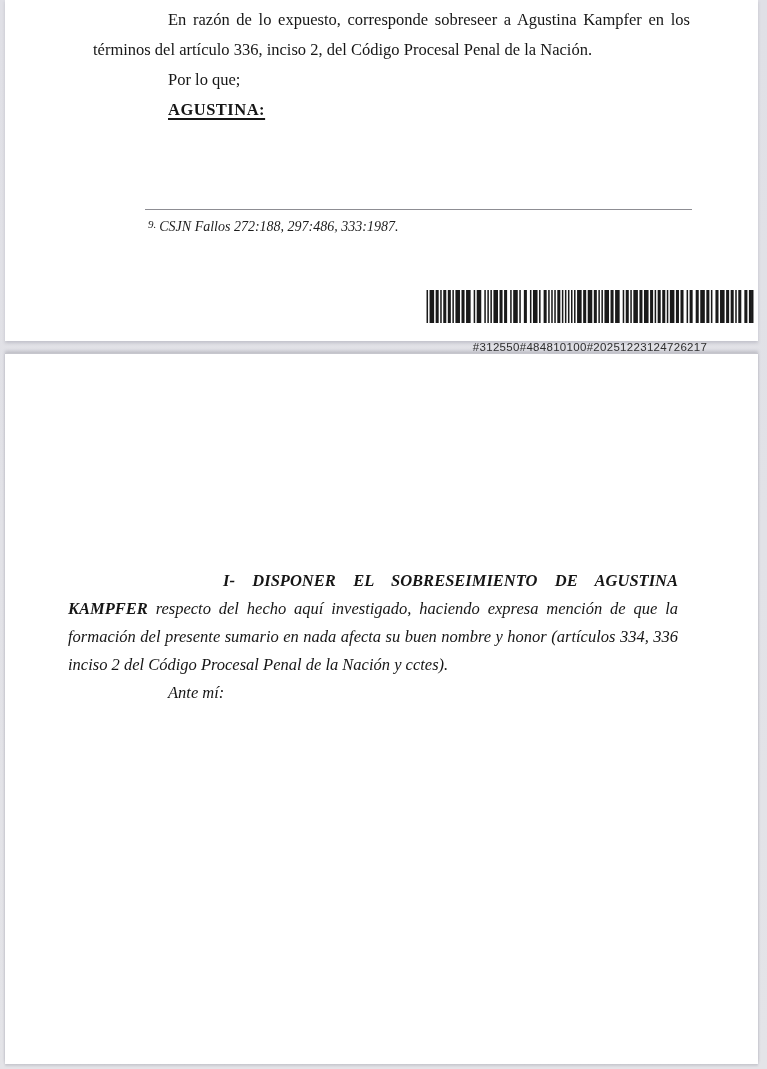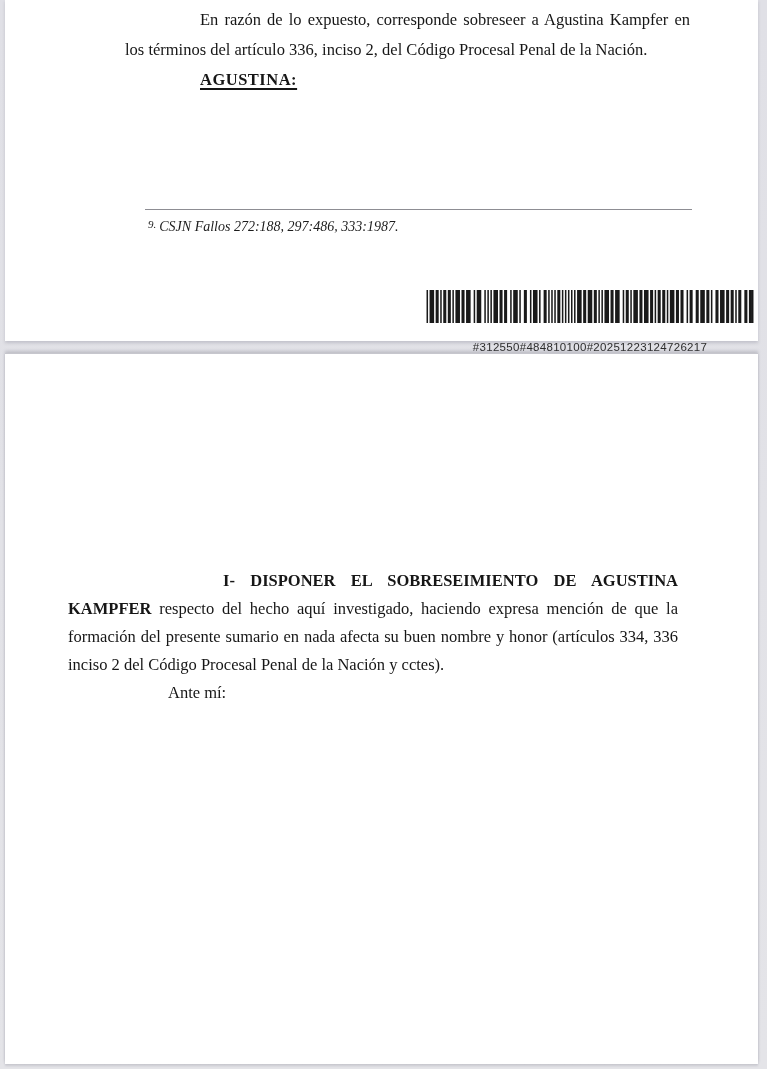--- a/index.html
+++ b/index.html
@@ -23,24 +23,25 @@
   }
   .page1 {
     height: 341px;
     box-shadow: 0 2px 3px rgba(100,100,115,.25);
   }
   .page-gap { height: 12px; }
   .page2 {
     height: 711px;
     border-top: 1px solid #c6c6cd;
     box-shadow: 0 -2px 3px rgba(100,100,115,.28), 0 2px 2px rgba(100,100,115,.2);
+    font-style: italic;
   }
   
   .body1 {
-    padding: 5px 68px 0 120px;
+    padding: 5px 68px 0 88px;
     font-size: 16.5px;
     line-height: 30px;
     text-align: justify;
   }
   .para { text-indent: 75px; }
   .resuelvo { font-weight: bold; }
   .resuelvo .u {
     text-decoration: underline;
     text-decoration-thickness: 1.5px;
     text-underline-offset: 3px;
@@ -99,20 +100,21 @@
   }
 </style>
 </head>
 <body>
 
 <div class="canvas">
 
   <div class="page page1">
     <div class="body1">
       <p class="para">En razón de lo expuesto, corresponde sobreseer a Agustina Kampfer en los términos del artículo 336, inciso 2, del Código Procesal Penal de la Nación.</p>
+      <p class="para">Por lo que;</p>
       <p class="para resuelvo"><span class="u">AGUSTINA:</span></p>
     </div>
 
     <div class="fnrule"></div>
 
     <p class="footnote"><span class="fnnum">9.</span><span>CSJN Fallos 272:188, 297:486, 333:1987.</span></p>
 
     <div class="barcode-wrap">
       <div class="bars" id="barcode-bars">
           <svg viewBox="0 0 217 40" preserveAspectRatio="none">

